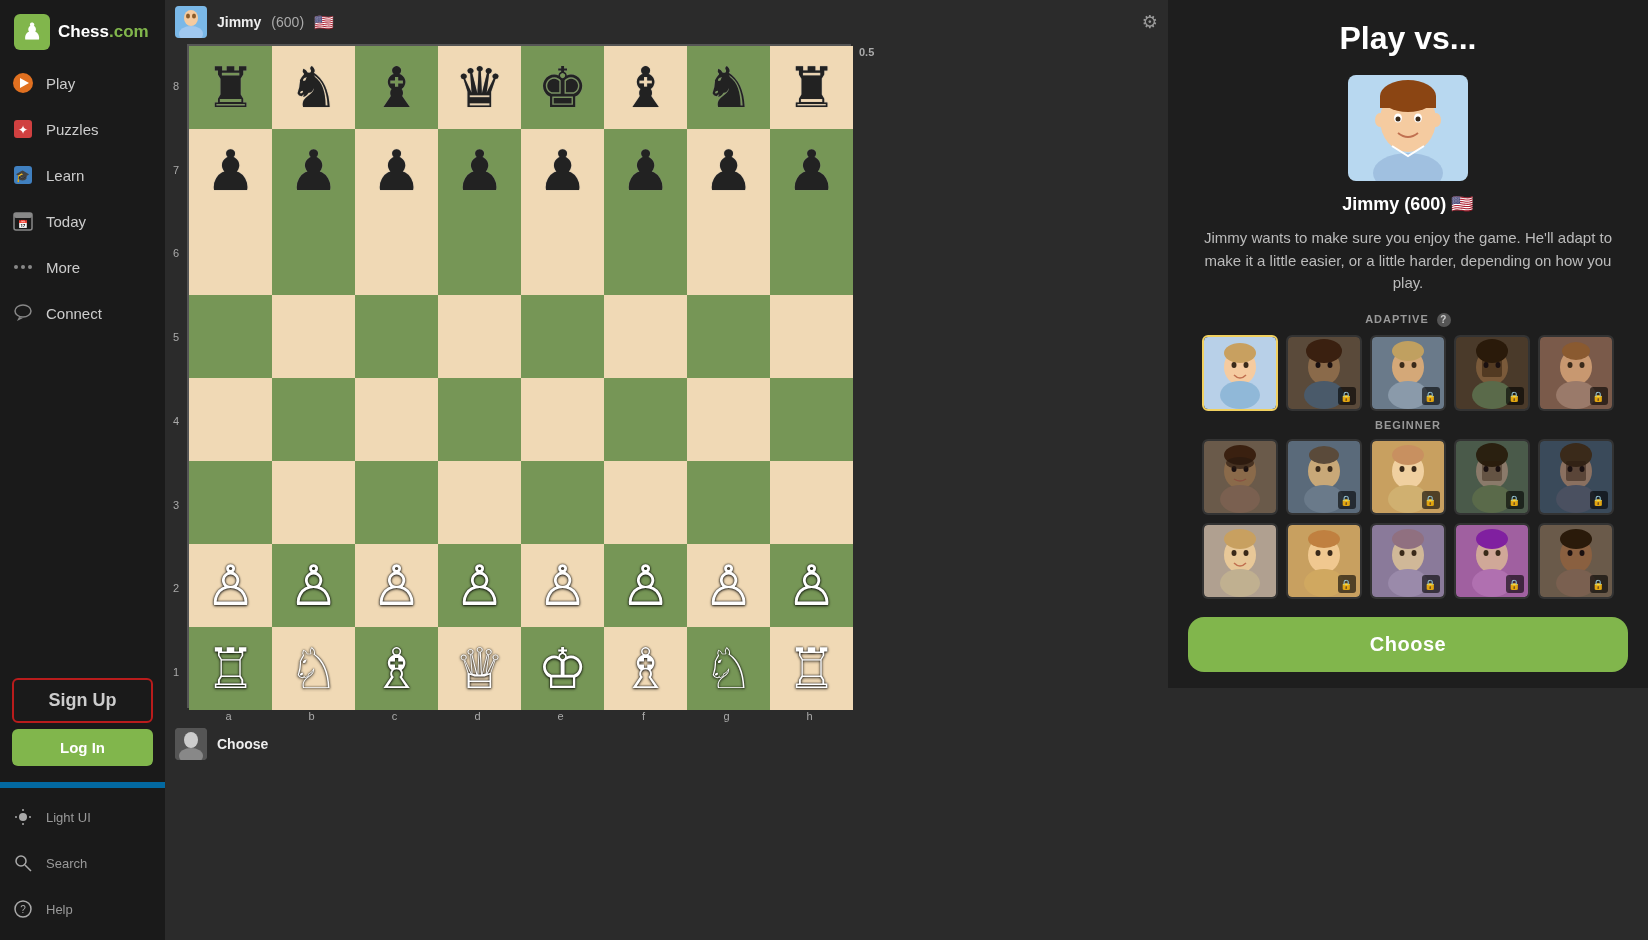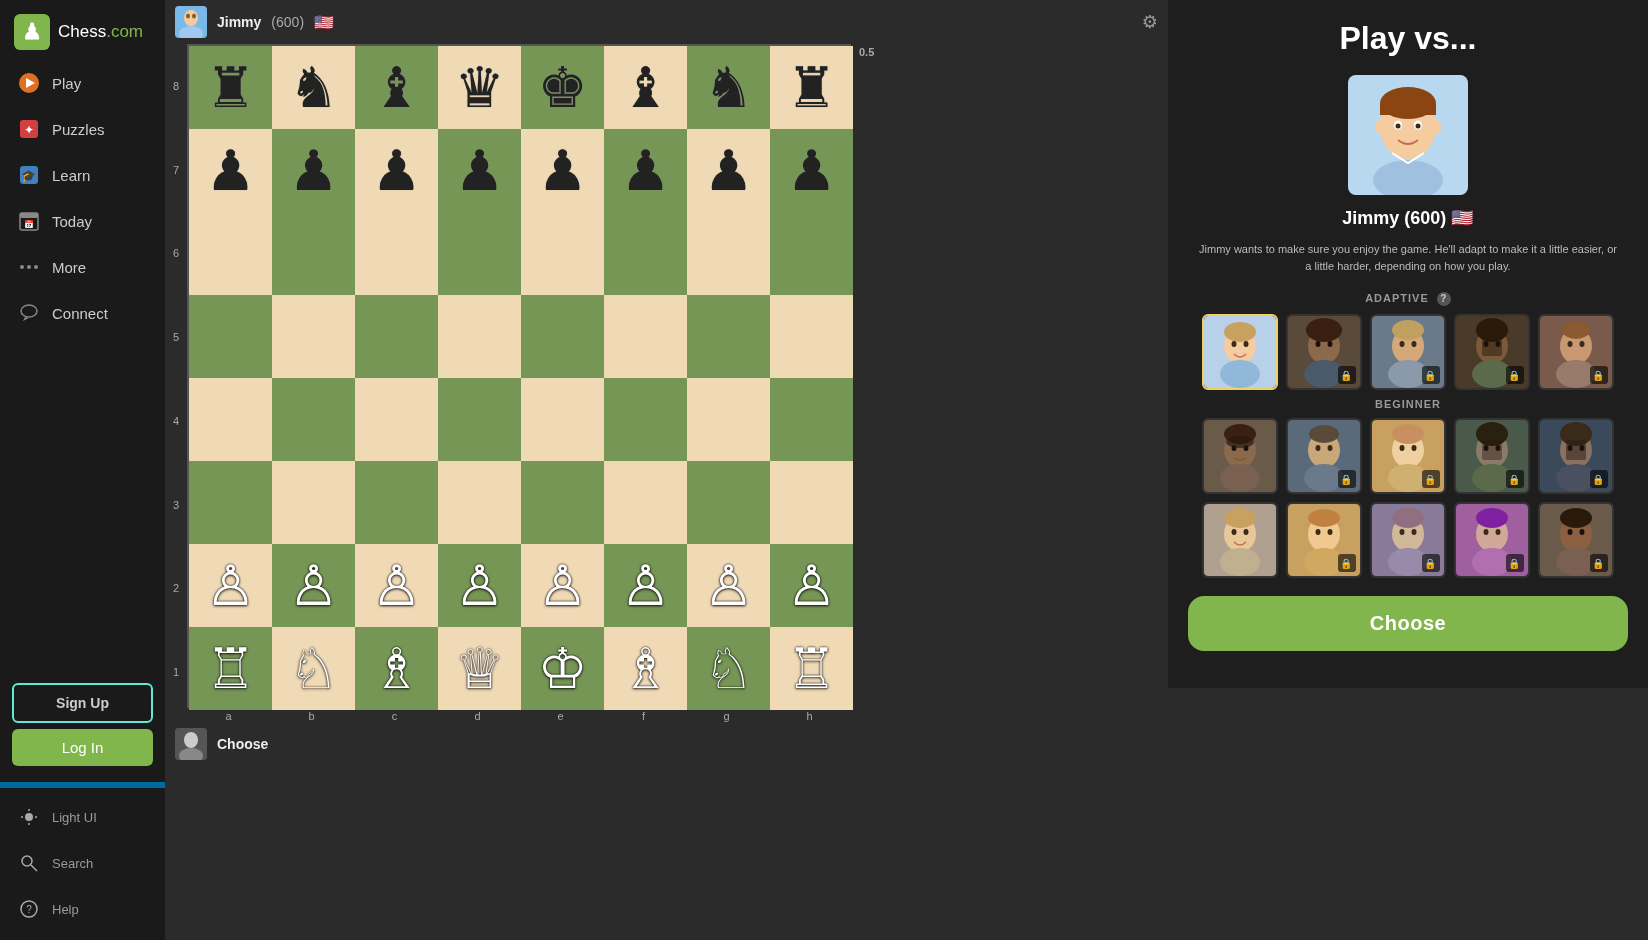--- a/index.html
+++ b/index.html
@@ -22,59 +22,59 @@
       padding: 14px 14px 10px 14px;
       gap: 8px;
     }
     .logo-icon {
       width: 36px; height: 36px;
       background: #81b64c;
       border-radius: 6px;
       display: flex; align-items: center; justify-content: center;
       font-size: 22px; color: white; font-weight: bold;
     }
-    .logo-text { color: white; font-size: 17px; font-weight: 400; }
+    .logo-text { color: white; font-size: 17px; font-weight: 700; }
     .logo-text span { color: #81b64c; }
 
     .nav-item {
       display: flex; align-items: center; gap: 10px;
-      padding: 10px 16px;
+      padding: 10px 10px;
       color: #ccc;
       cursor: pointer;
       font-size: 15px;
       font-weight: 500;
       border-radius: 0;
       transition: background 0.15s;
     }
     .nav-item .nav-icon { width: 26px; height: 26px; display: flex; align-items: center; justify-content: center; font-size: 18px; }
 
     .nav-divider { flex: 1; }
 
     .btn-signup {
       margin: 8px 12px 6px 12px;
       padding: 10px;
       border-radius: 6px;
-      border: 2px solid #5eead4;
+      border: 2px solid #b91c1c;
       background: transparent;
       color: #ccc;
-      font-size: 14px;
+      font-size: 18px;
       font-weight: 700;
       cursor: pointer;
       text-align: center;
     }
 
     .btn-login {
       margin: 0 12px 16px 12px;
       padding: 10px;
       border-radius: 6px;
       border: none;
       background: #81b64c;
       color: white;
       font-size: 15px;
-      font-weight: 400;
+      font-weight: 700;
       cursor: pointer;
       text-align: center;
     }
 
     .sidebar-bottom {
       padding: 6px 0 8px 0;
       border-top: 6px solid #0369a1;
     }
     .sidebar-bottom .nav-item { font-size: 13px; color: #999; }
 
@@ -206,21 +206,21 @@
     }
 
     .featured-name {
       color: white;
       font-size: 18px;
       font-weight: 700;
       margin-bottom: 12px;
     }
     .featured-desc {
       color: #bbb;
-      font-size: 11px;
+      font-size: 15px;
       text-align: center;
       max-width: 420px;
       margin-bottom: 18px;
       line-height: 1.5;
     }
 
     .section-label {
       color: #999;
       font-size: 11px;
       font-weight: 600;

